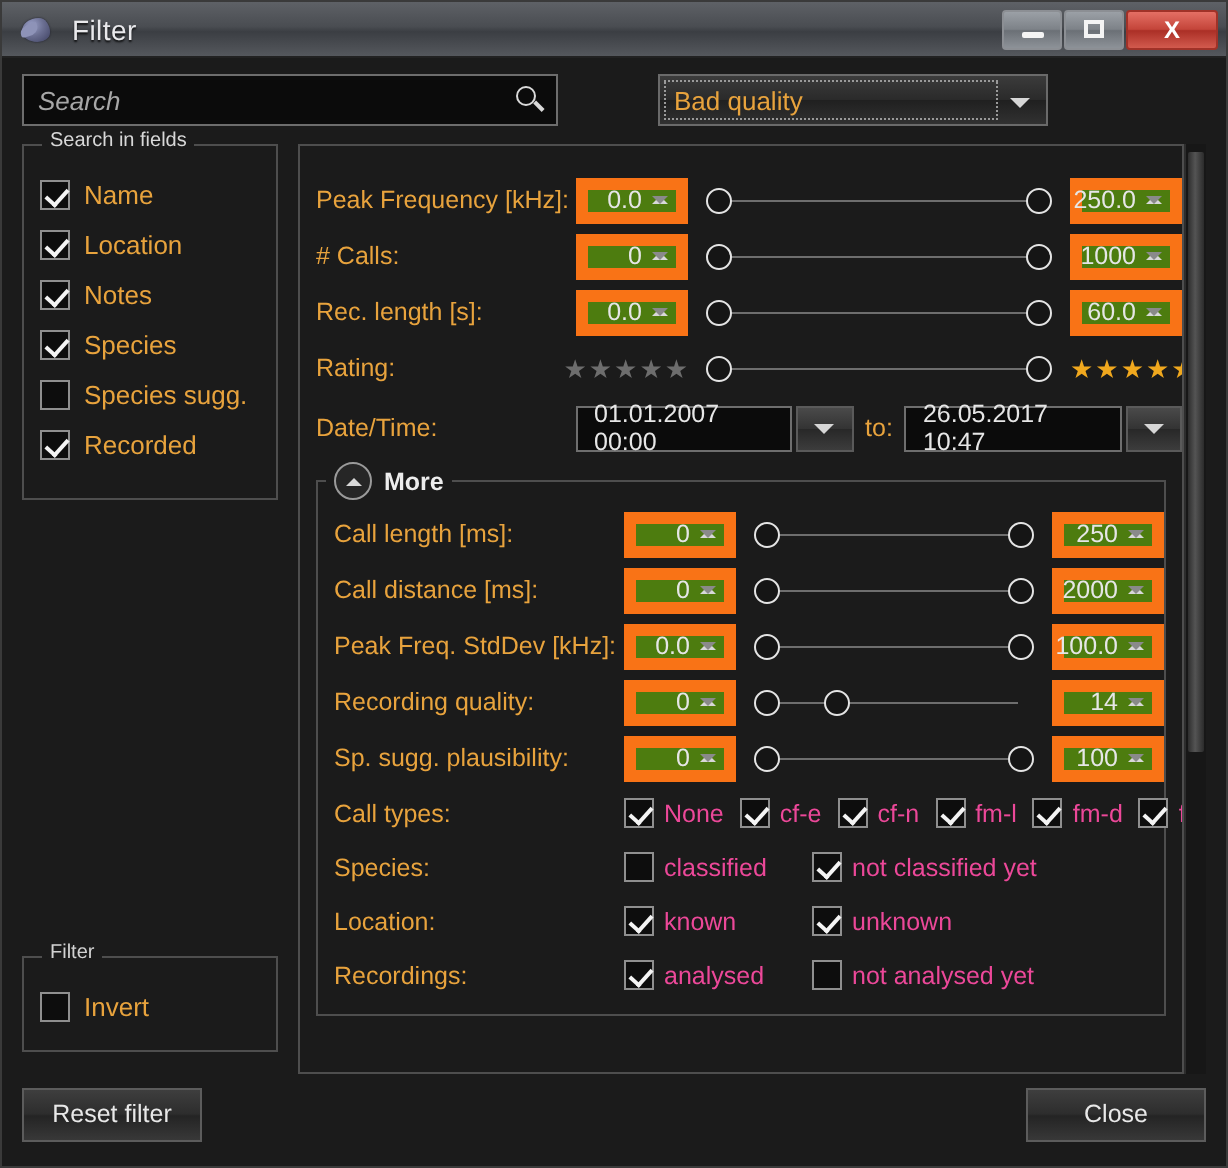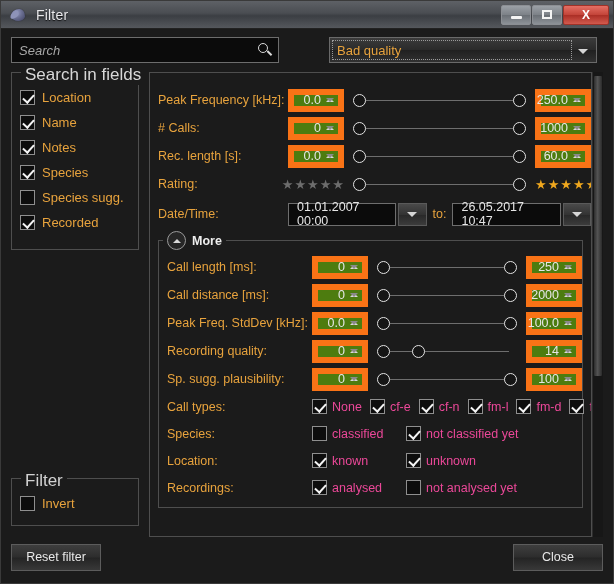--- a/index.html
+++ b/index.html
@@ -96,21 +96,21 @@
     font-family: "Liberation Sans", sans-serif;
     padding: 0 26px 0 7px; width: 100%; height: 100%;
   }
   .searchbox input::placeholder { color: #a7a7a7; font-style: italic; }
   .mag { position: absolute; right: 7px; top: 5px; width: 13px; height: 13px; }
   .mag .c { position: absolute; left:0; top:0; width: 10px; height: 10px; border: 1.6px solid #d9d9d9; border-radius: 50%; }
   .mag .h { position: absolute; right: 0; bottom: 0; width: 6px; height: 1.8px; background: #d9d9d9; transform: rotate(45deg); transform-origin: right bottom; }
 
   .combo {
     position: relative;
-    width: 268px; height: 26px;
+    width: 195px; height: 26px;
     background: linear-gradient(to bottom, #3b3b3b 0%, #2a2a2a 50%, #202020 51%, #313131 100%);
     border: 1px solid #6a6a6a;
     display: flex; align-items: center;
     cursor: pointer;
   }
   .combo .focusring {
     position: absolute; left: 2px; top: 2px; right: 24px; bottom: 2px;
     border: 1px dotted #9a9a9a;
   }
   .combo .val { padding-left: 7px; color: #e8a33d; font-size: 13px; position: relative; z-index: 2; }
@@ -125,21 +125,21 @@
 
   
   .group {
     position: relative;
     border: 1px solid #4e4e4e;
     padding: 12px 8px 8px 8px;
   }
   .group > .glabel {
     position: absolute; top: -8px; left: 9px;
     background: #1b1b1b; padding: 0 4px;
-    font-size: 17px; color: #d2d2d2;
+    font-size: 10px; color: #d2d2d2;
     white-space: nowrap;
   }
 
   .leftcol { width: 128px; display: flex; flex-direction: column; }
   .searchfields { height: 178px; }
   .searchfields .glabel { color: #d8d8d8; }
   .cbrow { display: flex; align-items: center; gap: 7px; height: 25px; }
   .cblabel { font-size: 13px; color: #e8a33d; white-space: nowrap; }
   .cblabel.white { color: #ec4899; }
 
@@ -345,25 +345,25 @@
     </div>
 
     <div class="main">
 
       <div class="leftcol">
         <div class="group searchfields">
           <span class="glabel">Search in fields</span>
 
           <div class="cbrow">
             <span class="cb on"></span>
-            <span class="cblabel">Location</span>
+            <span class="cblabel">Name</span>
           </div>
           <div class="cbrow">
             <span class="cb on"></span>
-            <span class="cblabel">Name</span>
+            <span class="cblabel">Location</span>
           </div>
           <div class="cbrow">
             <span class="cb on"></span>
             <span class="cblabel">Notes</span>
           </div>
           <div class="cbrow">
             <span class="cb on"></span>
             <span class="cblabel">Species</span>
           </div>
           <div class="cbrow">

